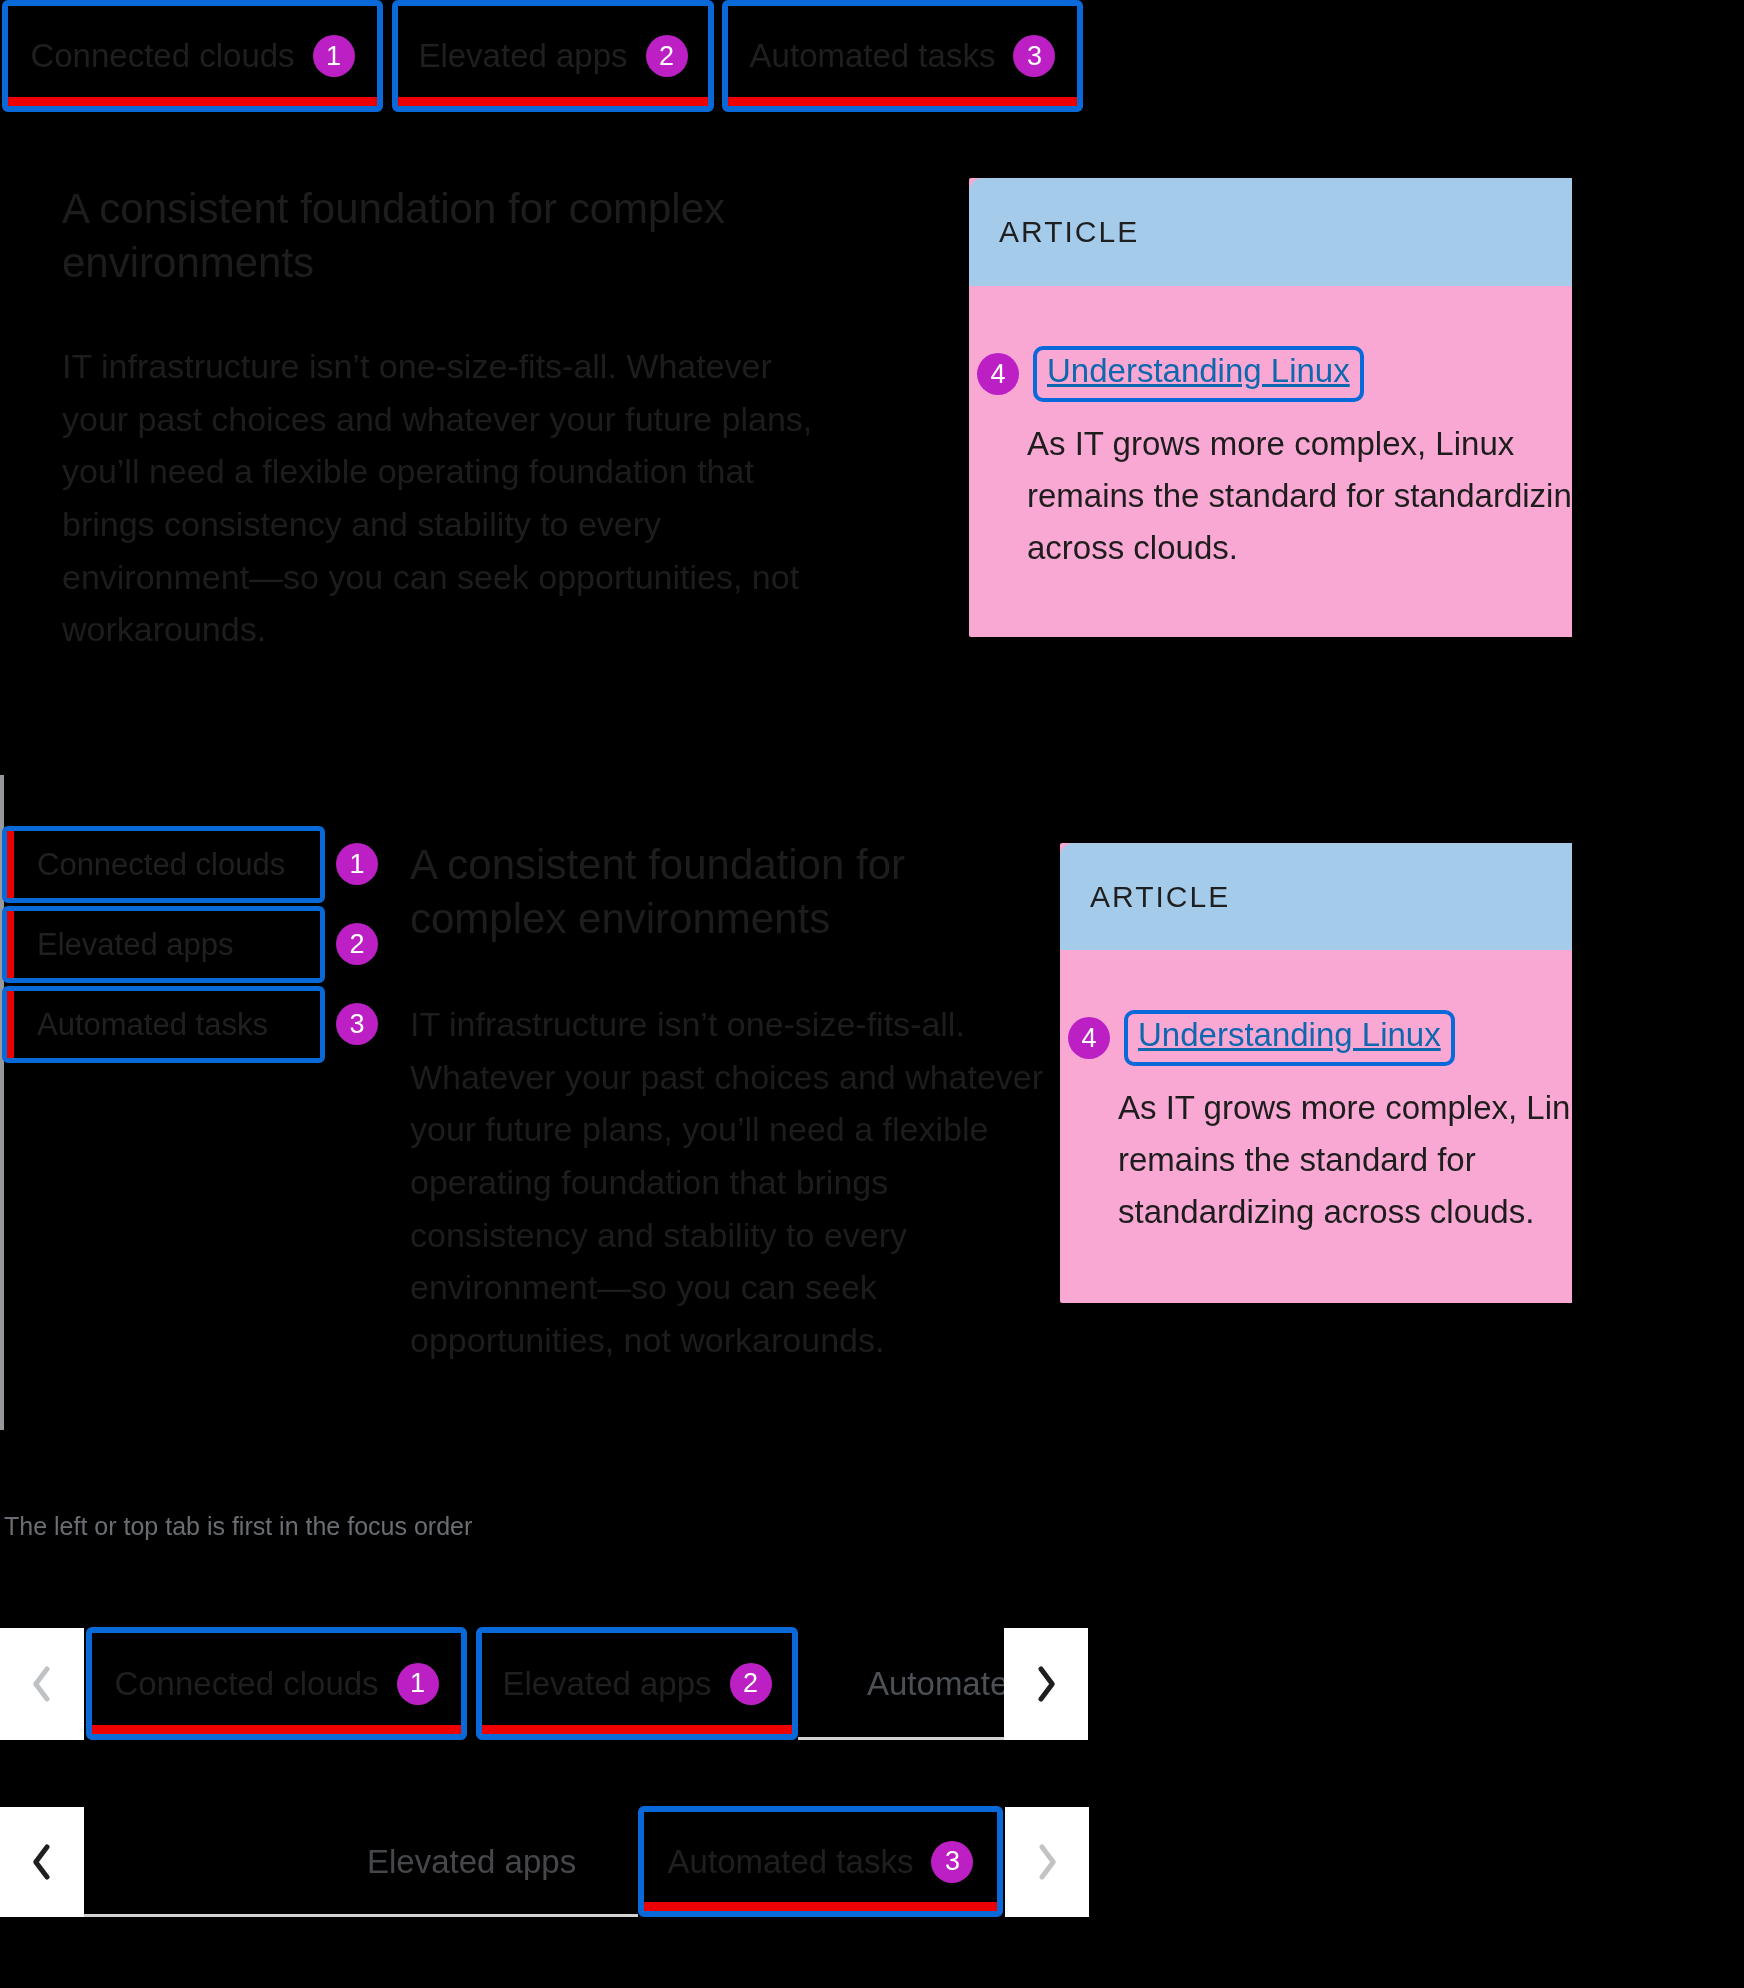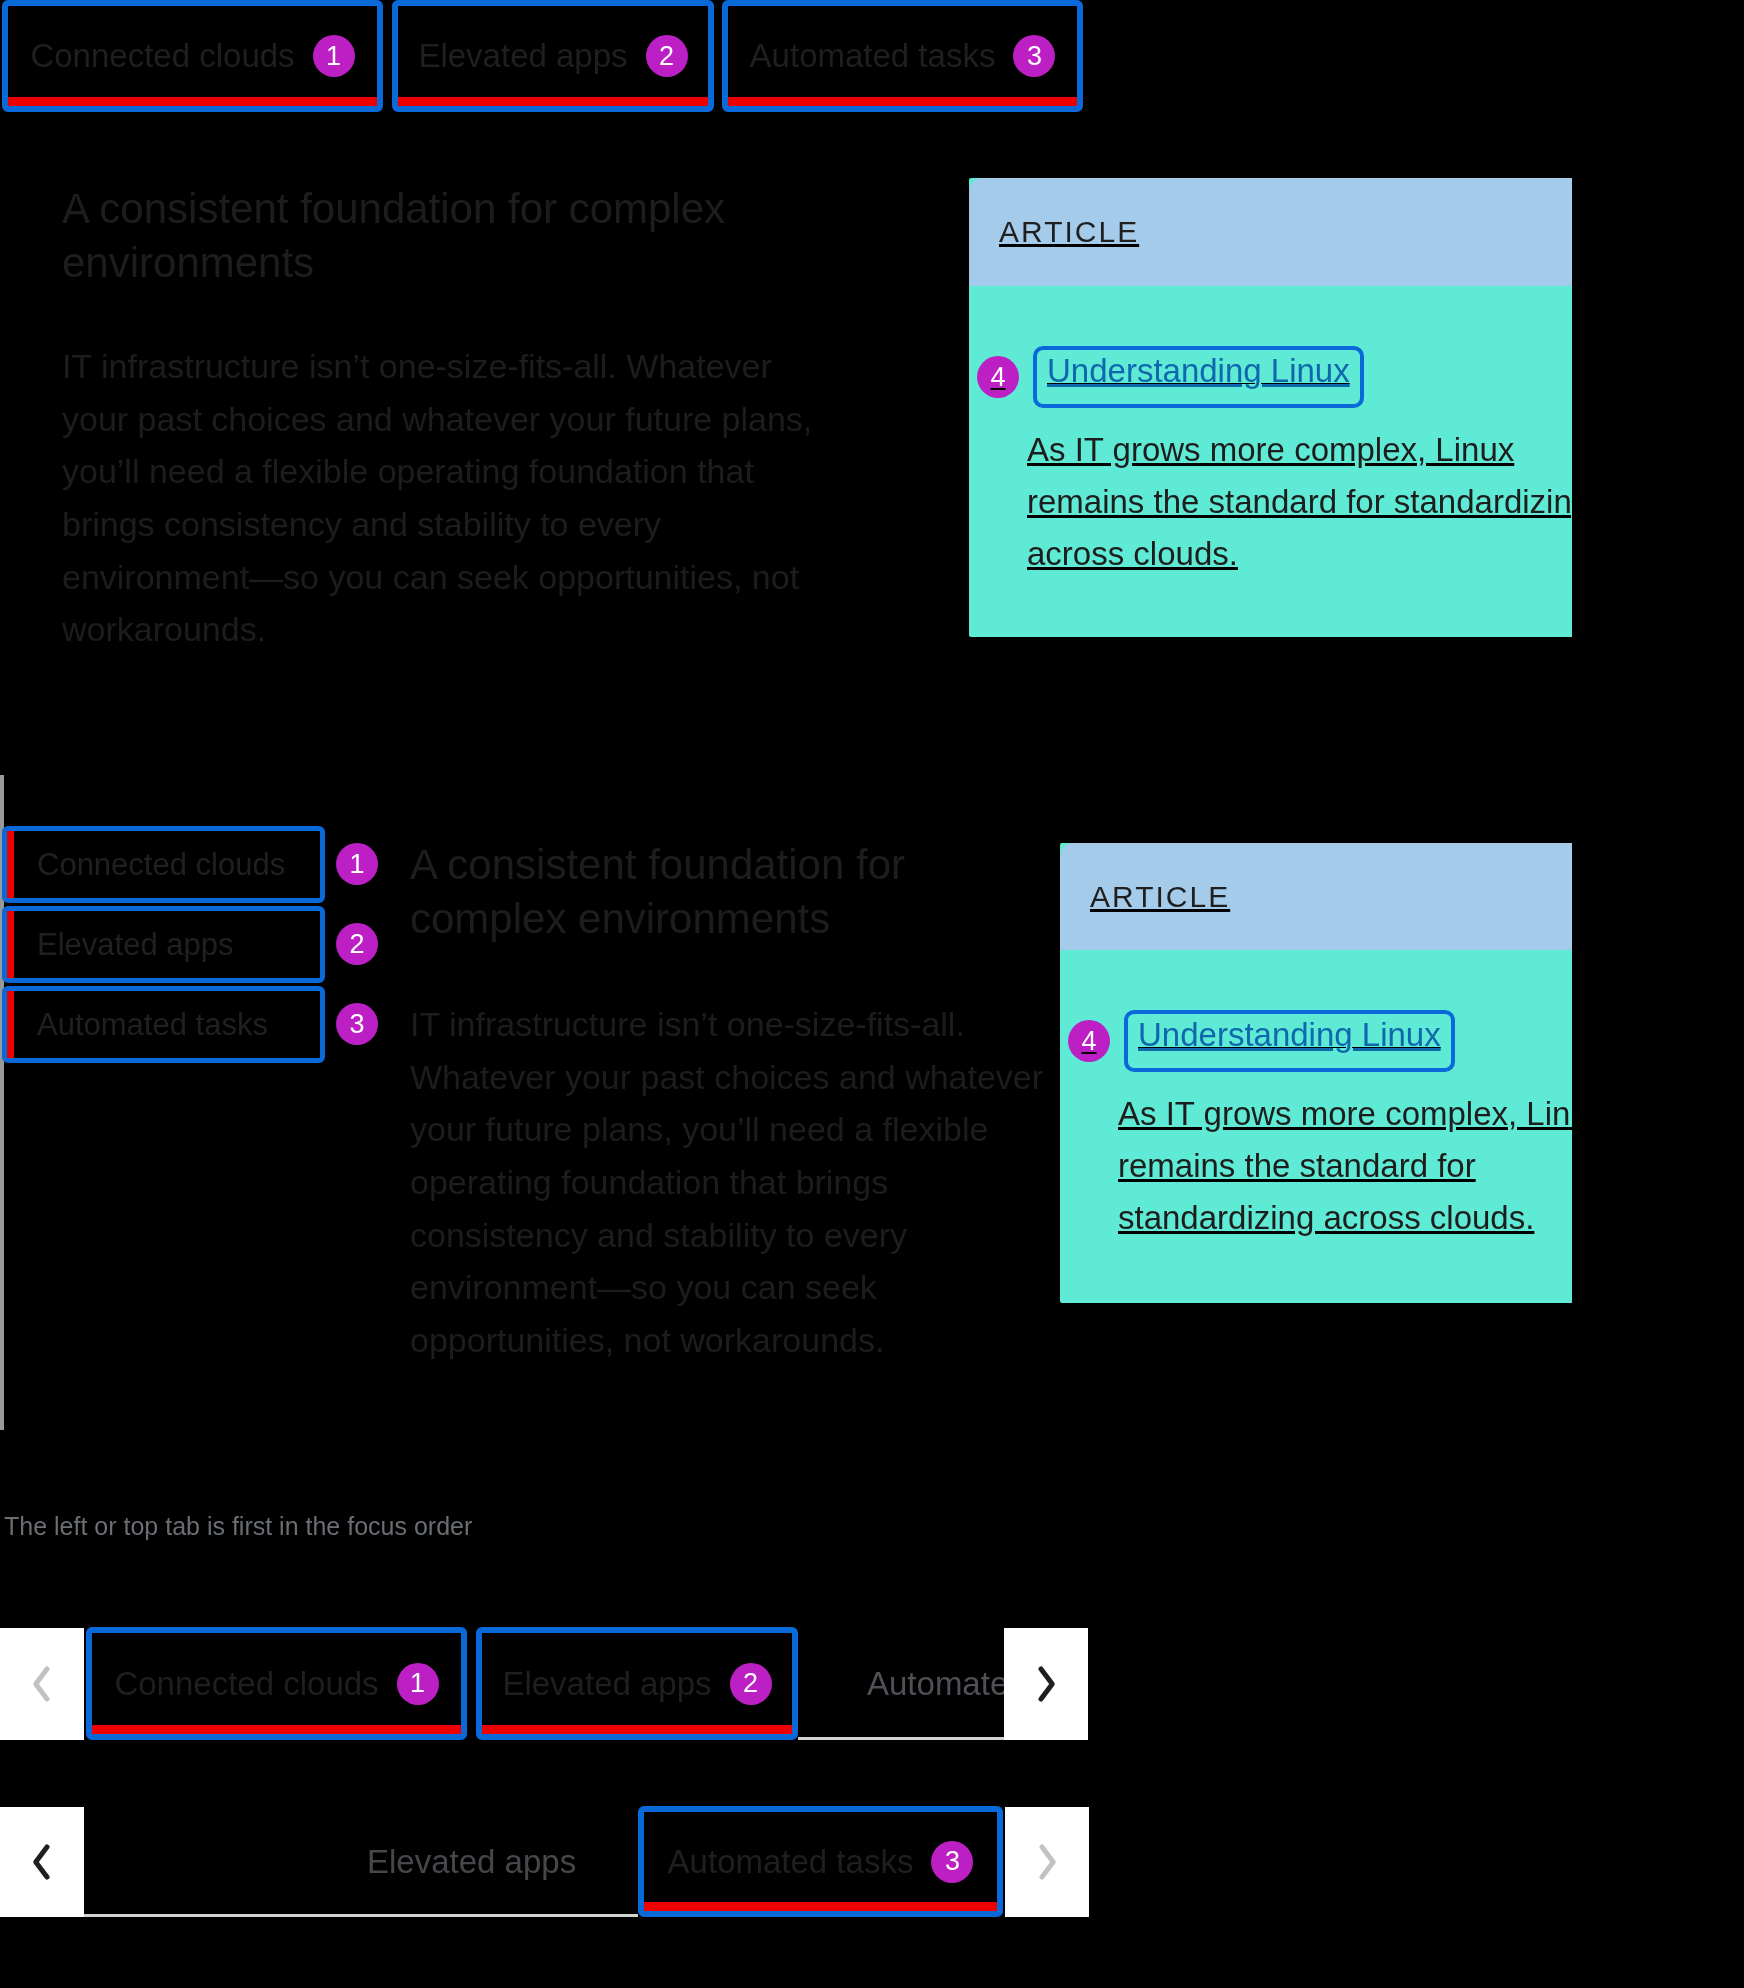--- a/index.html
+++ b/index.html
@@ -32,28 +32,28 @@
   #tab-t2 { left:392px; top:0; width:322px; height:112px; }
   #tab-t3 { left:722px; top:0; width:361px; height:112px; }
 
   
   .h-heading { position:absolute; font-size:42px; line-height:1.28; font-weight:500; color:#1d1d1d; }
   .h-body    { position:absolute; font-size:34px; line-height:1.55; color:#1d1d1d; }
   #intro-heading { left:62px; top:182px; width:700px; }
   #intro-body    { left:62px; top:340px; width:775px; }
 
   
-  .card { position:absolute; background:#5eead4; border-radius:2px;text-decoration:underline; }
+  .card { position:absolute; background:#f9a8d4; border-radius:2px; }
   .card-header {
     background:#a5cbeb; border-radius:14px 14px 0 0; display:flex;
     align-items:center; padding-left:30px; font-size:30px;
     letter-spacing:2px; color:#1f1f1f;
   }
   .card-row { display:flex; align-items:center; gap:14px; padding-left:8px; }
-  .link-box { border:4px solid var(--blue); border-radius:10px; padding:2px 10px 14px; }
+  .link-box { border:4px solid var(--blue); border-radius:10px; padding:2px 10px 8px; }
   .link { font-size:33px; color:#0f67ad; text-decoration:underline; white-space:nowrap; }
   .card-body-text { font-size:33px; line-height:1.58; color:#1d1d1d; }
 
   #card1 { left:969px; top:178px; width:679px; height:459px; }
   #card1 .card-header { height:108px; }
   #card1 .card-row { margin-top:60px; }
   #card1 .card-body-text { margin:16px 0 0 58px; width:572px; }
 
   #card2 { left:1060px; top:843px; width:590px; height:460px; }
   #card2 .card-header { height:107px; }

